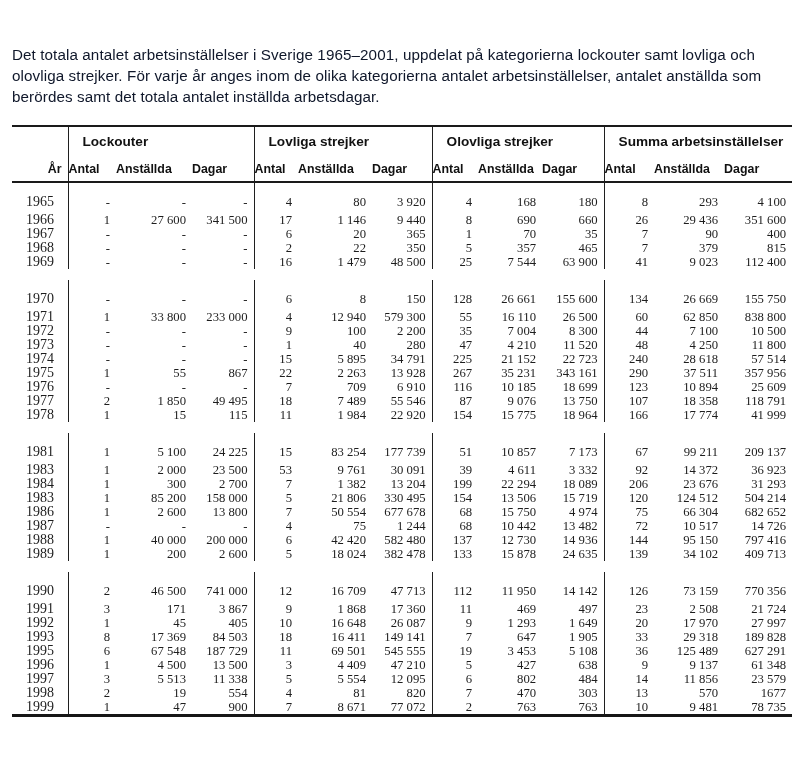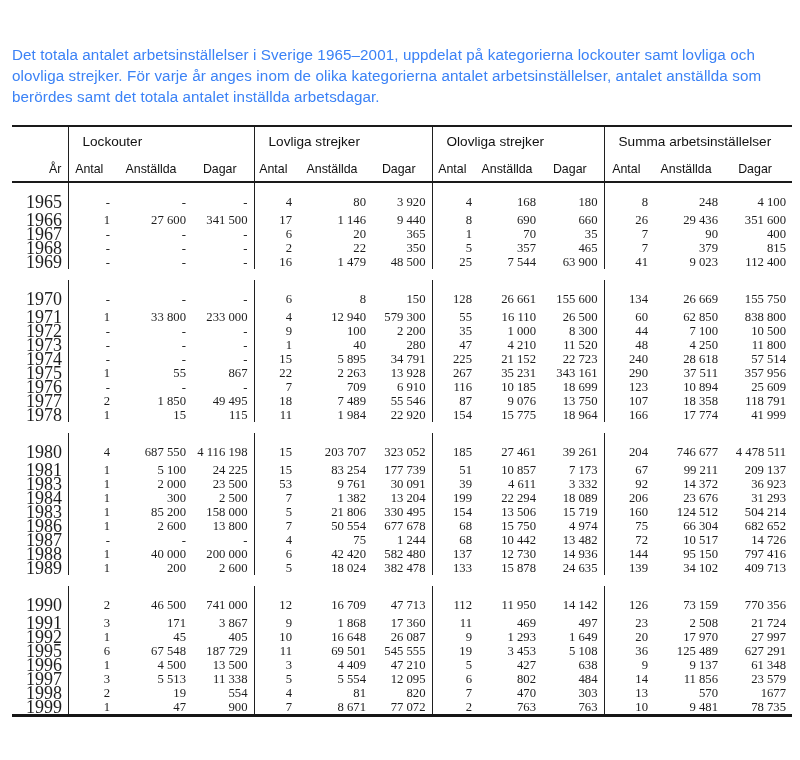--- a/index.html
+++ b/index.html
@@ -3,51 +3,51 @@
 <meta charset="utf-8">
 <style>
   html, body { margin:0; padding:0; background:#ffffff; }
   body {
     width:800px; height:760px; overflow:hidden;
     font-family:"Liberation Sans", sans-serif; color:#1b1b1b;
   }
   .page { padding:30px 10px 0 12px; }
 
   .intro {
-    width:772px; font-size:15.2px; line-height:1.38; color:#3b82f6;
+    width:772px; font-size:15.2px; line-height:1.38; color:#0f172a;
     letter-spacing:.1px;
   }
 
   table.stats {
     border-collapse:collapse; table-layout:fixed; width:780px;
     margin-top:17px; border-bottom:3px solid #161616;
   }
   
   .vr { border-left:1.6px solid #1f1f1f; }
 
-  thead th { font-weight:normal; color:#111; }
+  thead th { font-weight:bold; color:#111; }
   tr.group-row th {
     border-top:2.4px solid #1a1a1a;
     text-align:left; vertical-align:top;
     font-size:13.6px; padding:7px 2px 0 14px; line-height:1.15;
   }
   tr.sub-row th {
     border-bottom:2px solid #1a1a1a;
-    text-align:center; font-size:12.4px;
+    text-align:left; font-size:12.4px;
     padding:12px 6px 5px 0;
   }
   tr.sub-row th.year-h { text-align:right; padding-left:14px; }
 
   tbody td {
     font-family:"Liberation Serif", serif;
     font-size:12.7px; line-height:14px; height:14px;
     text-align:right; padding:0 6px 0 0; color:#1d1d1d;
     white-space:nowrap; overflow:hidden;
   }
-  tbody td.year { text-align:left; padding:0 0 0 14px; font-size:18px; }
+  tbody td.year { text-align:left; padding:0 0 0 14px; font-size:14px; }
   tbody.block tr:first-child td { padding-top:8px; height:22px; }
   tbody.gap td { height:11px; border:none; padding:0; }
 </style>
 </head>
 <body>
 
 <div class="page">
 
   <p class="intro">Det totala antalet arbetsinställelser i Sverige 1965–2001, uppdelat på kategorierna lockouter samt lovliga och olovliga strejker. För varje år anges inom de olika kategorierna antalet arbetsinställelser, antalet anställda som berördes samt det totala antalet inställda arbetsdagar.</p>
 
@@ -97,21 +97,21 @@
           <td class="vr">-</td>
           <td class="">-</td>
           <td class="">-</td>
           <td class="vr">4</td>
           <td class="">80</td>
           <td class="">3 920</td>
           <td class="vr">4</td>
           <td class="">168</td>
           <td class="">180</td>
           <td class="vr">8</td>
-          <td class="">248</td>
+          <td class="">293</td>
           <td class="">4 100</td>
         </tr>
         <tr>
           <td class="year">1966</td>
           <td class="vr">1</td>
           <td class="">27 600</td>
           <td class="">341 500</td>
           <td class="vr">17</td>
           <td class="">1 146</td>
           <td class="">9 440</td>
@@ -206,21 +206,21 @@
         </tr>
         <tr>
           <td class="year">1972</td>
           <td class="vr">-</td>
           <td class="">-</td>
           <td class="">-</td>
           <td class="vr">9</td>
           <td class="">100</td>
           <td class="">2 200</td>
           <td class="vr">35</td>
-          <td class="">1 000</td>
+          <td class="">7 004</td>
           <td class="">8 300</td>
           <td class="vr">44</td>
           <td class="">7 100</td>
           <td class="">10 500</td>
         </tr>
         <tr>
           <td class="year">1973</td>
           <td class="vr">-</td>
           <td class="">-</td>
           <td class="">-</td>
@@ -310,35 +310,20 @@
           <td class="">41 999</td>
         </tr>
       </tbody>
       <tbody class="gap">
         <tr>
           <td colspan="13"></td>
         </tr>
       </tbody>
       <tbody class="block">
         <tr>
-          <td class="year">1980</td>
-          <td class="vr">4</td>
-          <td class="">687 550</td>
-          <td class="">4 116 198</td>
-          <td class="vr">15</td>
-          <td class="">203 707</td>
-          <td class="">323 052</td>
-          <td class="vr">185</td>
-          <td class="">27 461</td>
-          <td class="">39 261</td>
-          <td class="vr">204</td>
-          <td class="">746 677</td>
-          <td class="">4 478 511</td>
-        </tr>
-        <tr>
           <td class="year">1981</td>
           <td class="vr">1</td>
           <td class="">5 100</td>
           <td class="">24 225</td>
           <td class="vr">15</td>
           <td class="">83 254</td>
           <td class="">177 739</td>
           <td class="vr">51</td>
           <td class="">10 857</td>
           <td class="">7 173</td>
@@ -358,21 +343,21 @@
           <td class="">4 611</td>
           <td class="">3 332</td>
           <td class="vr">92</td>
           <td class="">14 372</td>
           <td class="">36 923</td>
         </tr>
         <tr>
           <td class="year">1984</td>
           <td class="vr">1</td>
           <td class="">300</td>
-          <td class="">2 500</td>
+          <td class="">2 700</td>
           <td class="vr">7</td>
           <td class="">1 382</td>
           <td class="">13 204</td>
           <td class="vr">199</td>
           <td class="">22 294</td>
           <td class="">18 089</td>
           <td class="vr">206</td>
           <td class="">23 676</td>
           <td class="">31 293</td>
         </tr>
@@ -380,21 +365,21 @@
           <td class="year">1983</td>
           <td class="vr">1</td>
           <td class="">85 200</td>
           <td class="">158 000</td>
           <td class="vr">5</td>
           <td class="">21 806</td>
           <td class="">330 495</td>
           <td class="vr">154</td>
           <td class="">13 506</td>
           <td class="">15 719</td>
-          <td class="vr">160</td>
+          <td class="vr">120</td>
           <td class="">124 512</td>
           <td class="">504 214</td>
         </tr>
         <tr>
           <td class="year">1986</td>
           <td class="vr">1</td>
           <td class="">2 600</td>
           <td class="">13 800</td>
           <td class="vr">7</td>
           <td class="">50 554</td>
@@ -497,20 +482,35 @@
           <td class="">16 648</td>
           <td class="">26 087</td>
           <td class="vr">9</td>
           <td class="">1 293</td>
           <td class="">1 649</td>
           <td class="vr">20</td>
           <td class="">17 970</td>
           <td class="">27 997</td>
         </tr>
         <tr>
+          <td class="year">1993</td>
+          <td class="vr">8</td>
+          <td class="">17 369</td>
+          <td class="">84 503</td>
+          <td class="vr">18</td>
+          <td class="">16 411</td>
+          <td class="">149 141</td>
+          <td class="vr">7</td>
+          <td class="">647</td>
+          <td class="">1 905</td>
+          <td class="vr">33</td>
+          <td class="">29 318</td>
+          <td class="">189 828</td>
+        </tr>
+        <tr>
           <td class="year">1995</td>
           <td class="vr">6</td>
           <td class="">67 548</td>
           <td class="">187 729</td>
           <td class="vr">11</td>
           <td class="">69 501</td>
           <td class="">545 555</td>
           <td class="vr">19</td>
           <td class="">3 453</td>
           <td class="">5 108</td>

